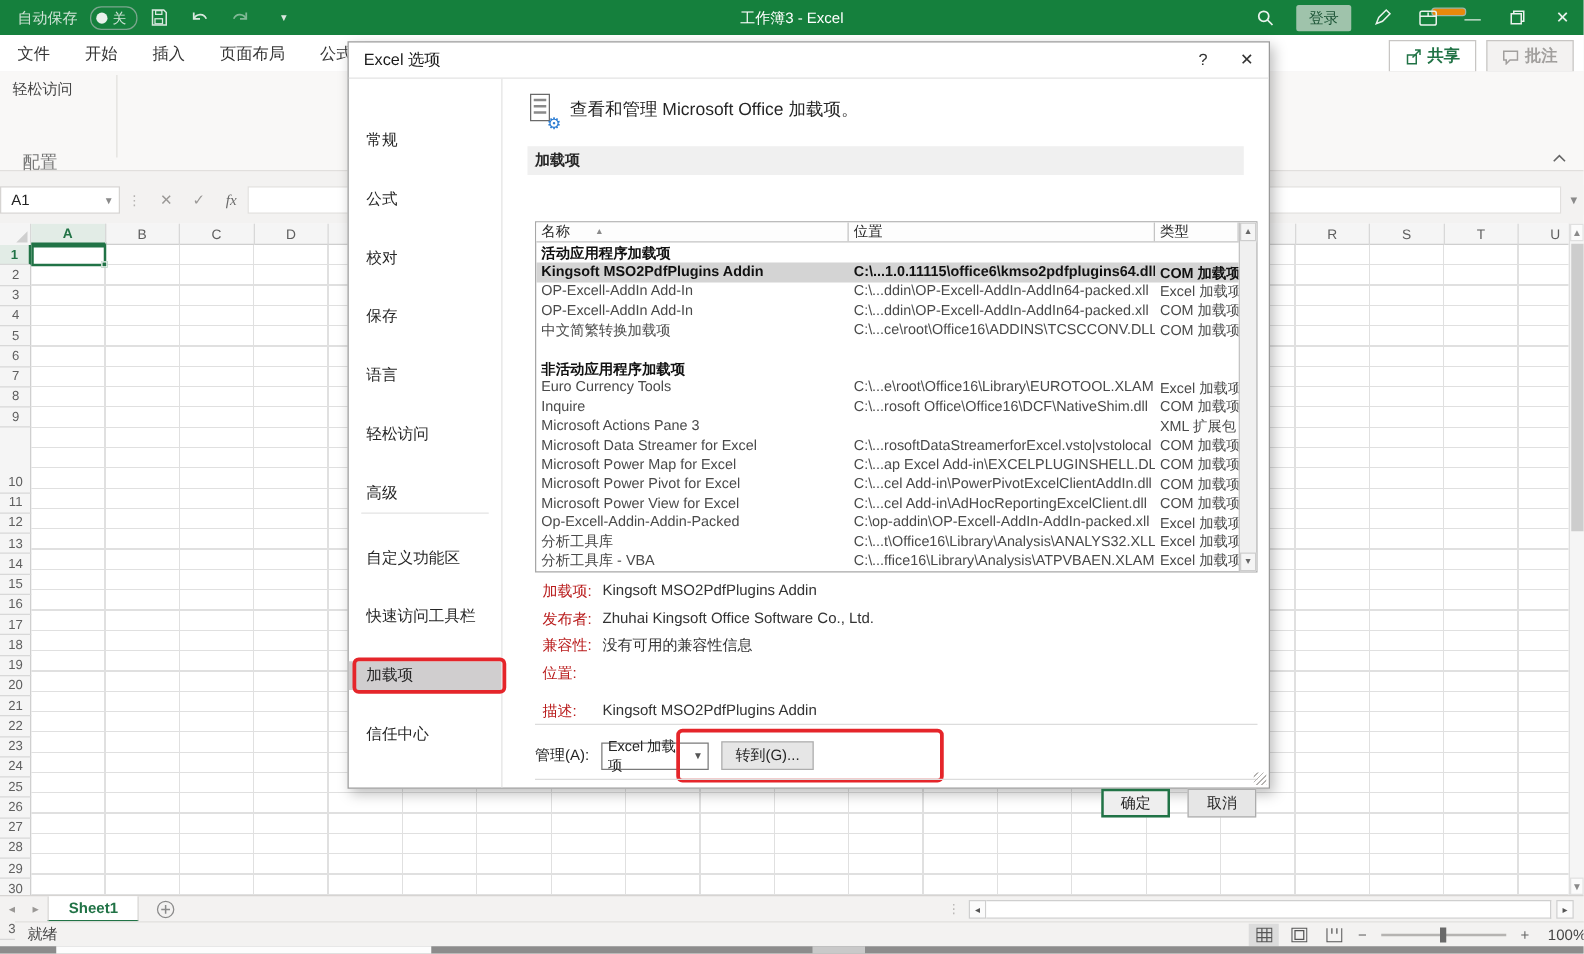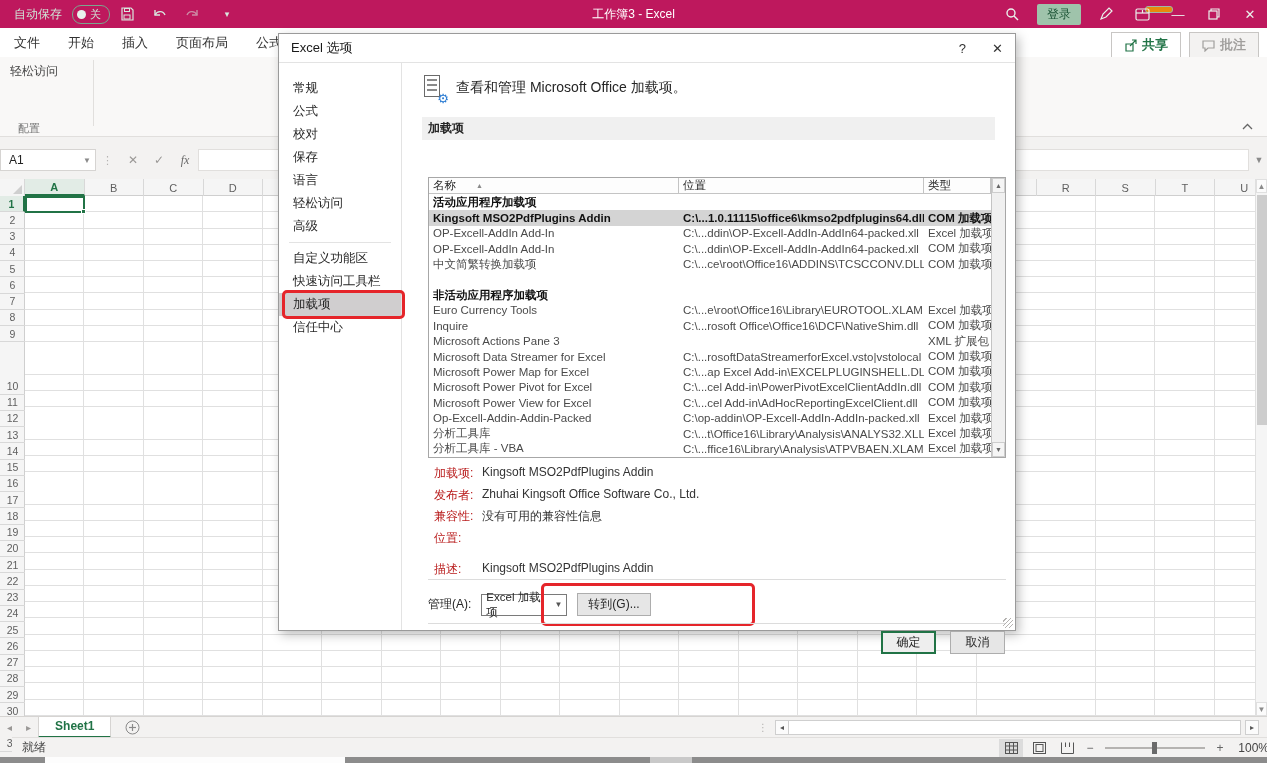--- a/index.html
+++ b/index.html
@@ -1,20 +1,20 @@
 <!DOCTYPE html>
 <html><head>
 <meta charset="utf-8">
 <style>
   * { margin:0; padding:0; box-sizing:border-box; }
   html,body { width:1267px; height:763px; overflow:hidden; }
   body { font-family:"Liberation Sans","DejaVu Sans",sans-serif; font-size:12px; color:#262626; background:#f3f2f1; position:relative; }
 
   
-  #titlebar { position:absolute; left:0; top:0; width:1267px; height:28px; background:#be185d; color:#fff; display:flex; align-items:center; }
+  #titlebar { position:absolute; left:0; top:0; width:1267px; height:28px; background:#15803d; color:#fff; display:flex; align-items:center; }
   .tb-left { display:flex; align-items:center; gap:10px; padding-left:14px; color:#cfe3d6; }
   .autosave-pill { display:flex; align-items:center; gap:4px; border:1px solid #7ba68e; border-radius:9px; padding:1px 8px 1px 4px; font-size:11px; }
   .autosave-dot { width:9px; height:9px; border-radius:50%; background:#e9f1ec; display:inline-block; }
   .tb-ico { width:22px; text-align:center; color:#d9e8df; font-size:13px; }
   .tb-title { position:absolute; left:0; right:0; text-align:center; font-size:12px; color:#fff; pointer-events:none; }
   .tb-right { position:absolute; right:0; top:0; height:28px; display:flex; align-items:center; gap:2px; }
   .signin { background:#9fc3ab; color:#1c5436; font-size:12px; padding:2px 10px; border-radius:2px; margin:0 6px; }
   .winbtn { width:34px; height:28px; display:flex; align-items:center; justify-content:center; color:#eaf2ed; font-size:13px; }
   .ribbon-disp { position:relative; }
   .orange-bar { position:absolute; left:1145px; top:6px; width:28px; height:7px; background:#e8890c; border:1px solid #9db8a8; border-radius:3px; }
@@ -22,21 +22,21 @@
   
   #tabrow { position:absolute; left:0; top:28px; width:1267px; height:29px; background:#ffffff; display:flex; align-items:center; }
   .rtab { padding:0 14px; font-size:13px; color:#333; height:29px; display:flex; align-items:center; }
   .top-actions { position:absolute; right:8px; top:32px; display:flex; gap:8px; }
   .act-btn { display:flex; align-items:center; gap:5px; border:1px solid #c8c6c4; background:#fff; padding:3px 12px; font-size:13px; }
   .act-share { color:#217346; font-weight:bold; }
   .act-comment { color:#a19f9d; background:#f3f2f1; font-weight:bold; }
   #ribbon-body { position:absolute; left:0; top:57px; width:1267px; height:80px; background:#f9f8f7; border-bottom:1px solid #e1dfdd; }
   .rib-group-btn { position:absolute; left:10px; top:6px; font-size:12px; color:#444; }
   .rib-divider { position:absolute; left:93px; top:3px; height:66px; width:1px; background:#e1dfdd; }
-  .rib-group-name { position:absolute; left:18px; top:64px; font-size:11px; color:#777; }
+  .rib-group-name { position:absolute; left:18px; top:64px; font-size:14px; color:#777; }
   .collapse-chev { position:absolute; right:14px; top:66px; color:#666; }
 
   
   #formulabar { position:absolute; left:0; top:148px; width:1267px; height:24px; background:#f3f2f1; display:flex; align-items:center; }
   .namebox { width:96px; height:22px; background:#fff; border:1px solid #d6d4d2; display:flex; align-items:center; padding-left:8px; font-size:12px; color:#222; position:relative; }
   .namebox .dd { position:absolute; right:4px; color:#8a8a8a; font-size:8px; }
   .fb-grip { color:#b5b3b1; padding:0 6px; font-size:11px; letter-spacing:1px; }
   .fb-btn { width:26px; text-align:center; color:#9a9896; font-size:12px; }
   .fx { font-style:italic; font-family:"Liberation Serif","DejaVu Serif",serif; color:#6a6a6a; }
   .fb-input { flex:1; height:22px; background:#fff; border:1px solid #e1dfdd; margin-right:2px; }
@@ -91,21 +91,21 @@
   .sliver-white { position:absolute; left:45px; top:0; width:300px; height:6px; background:#fdfdfd; }
   .sliver-gray { position:absolute; left:650px; top:0; width:42px; height:6px; background:#c9c9c9; }
 
   
   #dialog { position:absolute; left:278px; top:33px; width:738px; height:598px; background:#fff; border:1px solid #9a9a9a; box-shadow:3px 4px 10px rgba(0,0,0,.25); }
   .dlg-titlebar { height:29px; display:flex; align-items:center; padding:0 12px; border-bottom:1px solid #e3e3e3; }
   .dlg-title { font-size:13px; color:#1a1a1a; }
   .dlg-tb-btns { margin-left:auto; display:flex; gap:26px; color:#333; font-size:13px; }
   .dlg-body { position:absolute; left:0; top:29px; right:0; bottom:0; }
   #dlg-sidebar { position:absolute; left:0; top:0; width:123px; bottom:0; border-right:1px solid #e3e3e3; padding-top:14px; }
-  .side-item { height:23px; display:flex; align-items:center; padding-left:14px; font-size:12.5px; color:#262626; position:relative; }
+  .side-item { height:23px; display:flex; align-items:center; padding-left:14px; font-size:12.5px; color:#262626; position:relative;margin-top:24px; }
   .side-item.sel { background:#d0cecf; }
   .side-divider { height:1px; background:#e3e3e3; margin:4px 10px; }
   .side-annot { position:absolute; left:3px; top:-3px; right:-4px; bottom:-3px; border:3px solid #e5252a; border-radius:5px; pointer-events:none; }
 
   #dlg-content { position:absolute; left:123px; top:0; right:0; bottom:0; }
   .content-header { display:flex; align-items:center; gap:10px; padding:12px 0 0 20px; }
   .hdr-icon { position:relative; width:24px; height:26px; }
   .hdr-doc { position:absolute; left:2px; top:0; width:16px; height:22px; border:1.5px solid #6a6a6a; }
   .hdr-doc i { display:block; height:2px; background:#8a8a8a; margin:3px 2px 0; }
   .hdr-gear { position:absolute; right:-3px; bottom:-4px; color:#2b7cd3; font-size:13px; line-height:1; }

